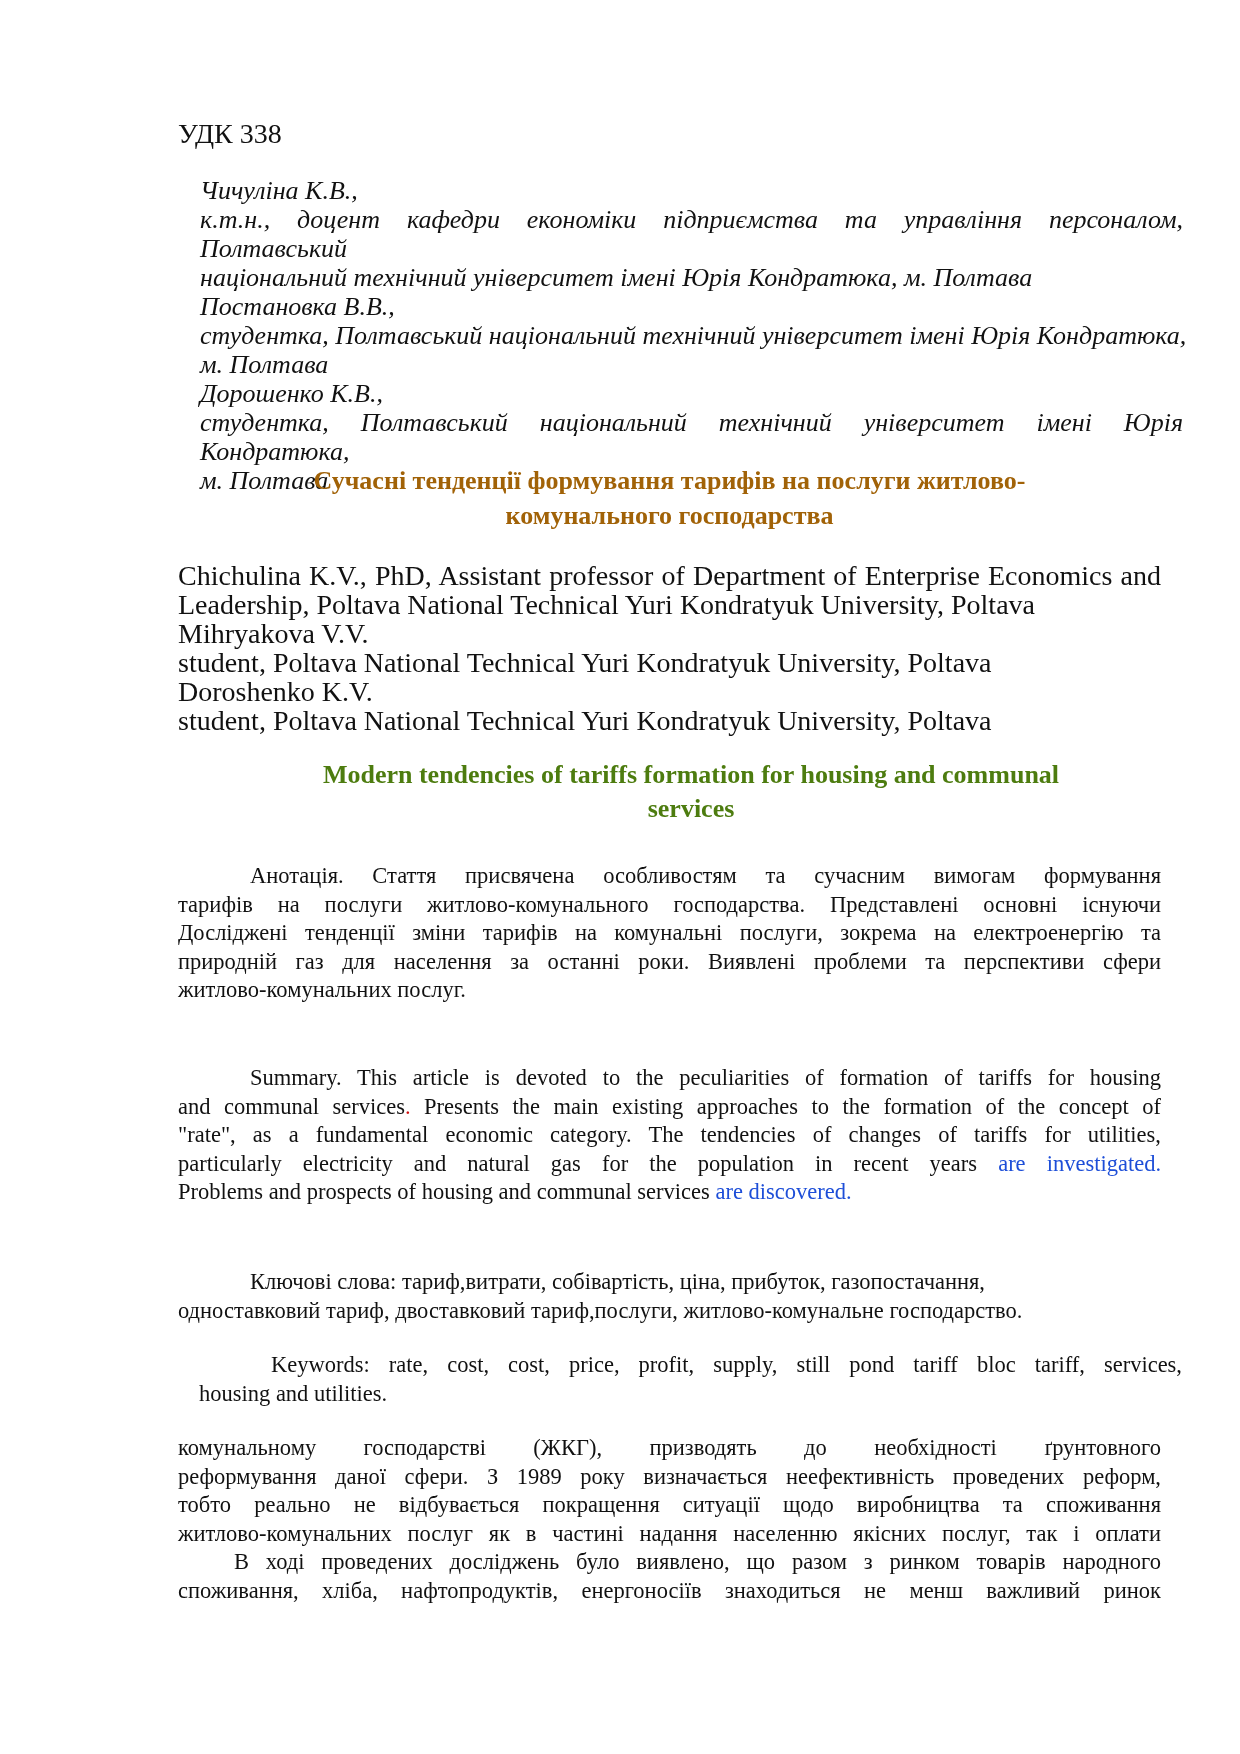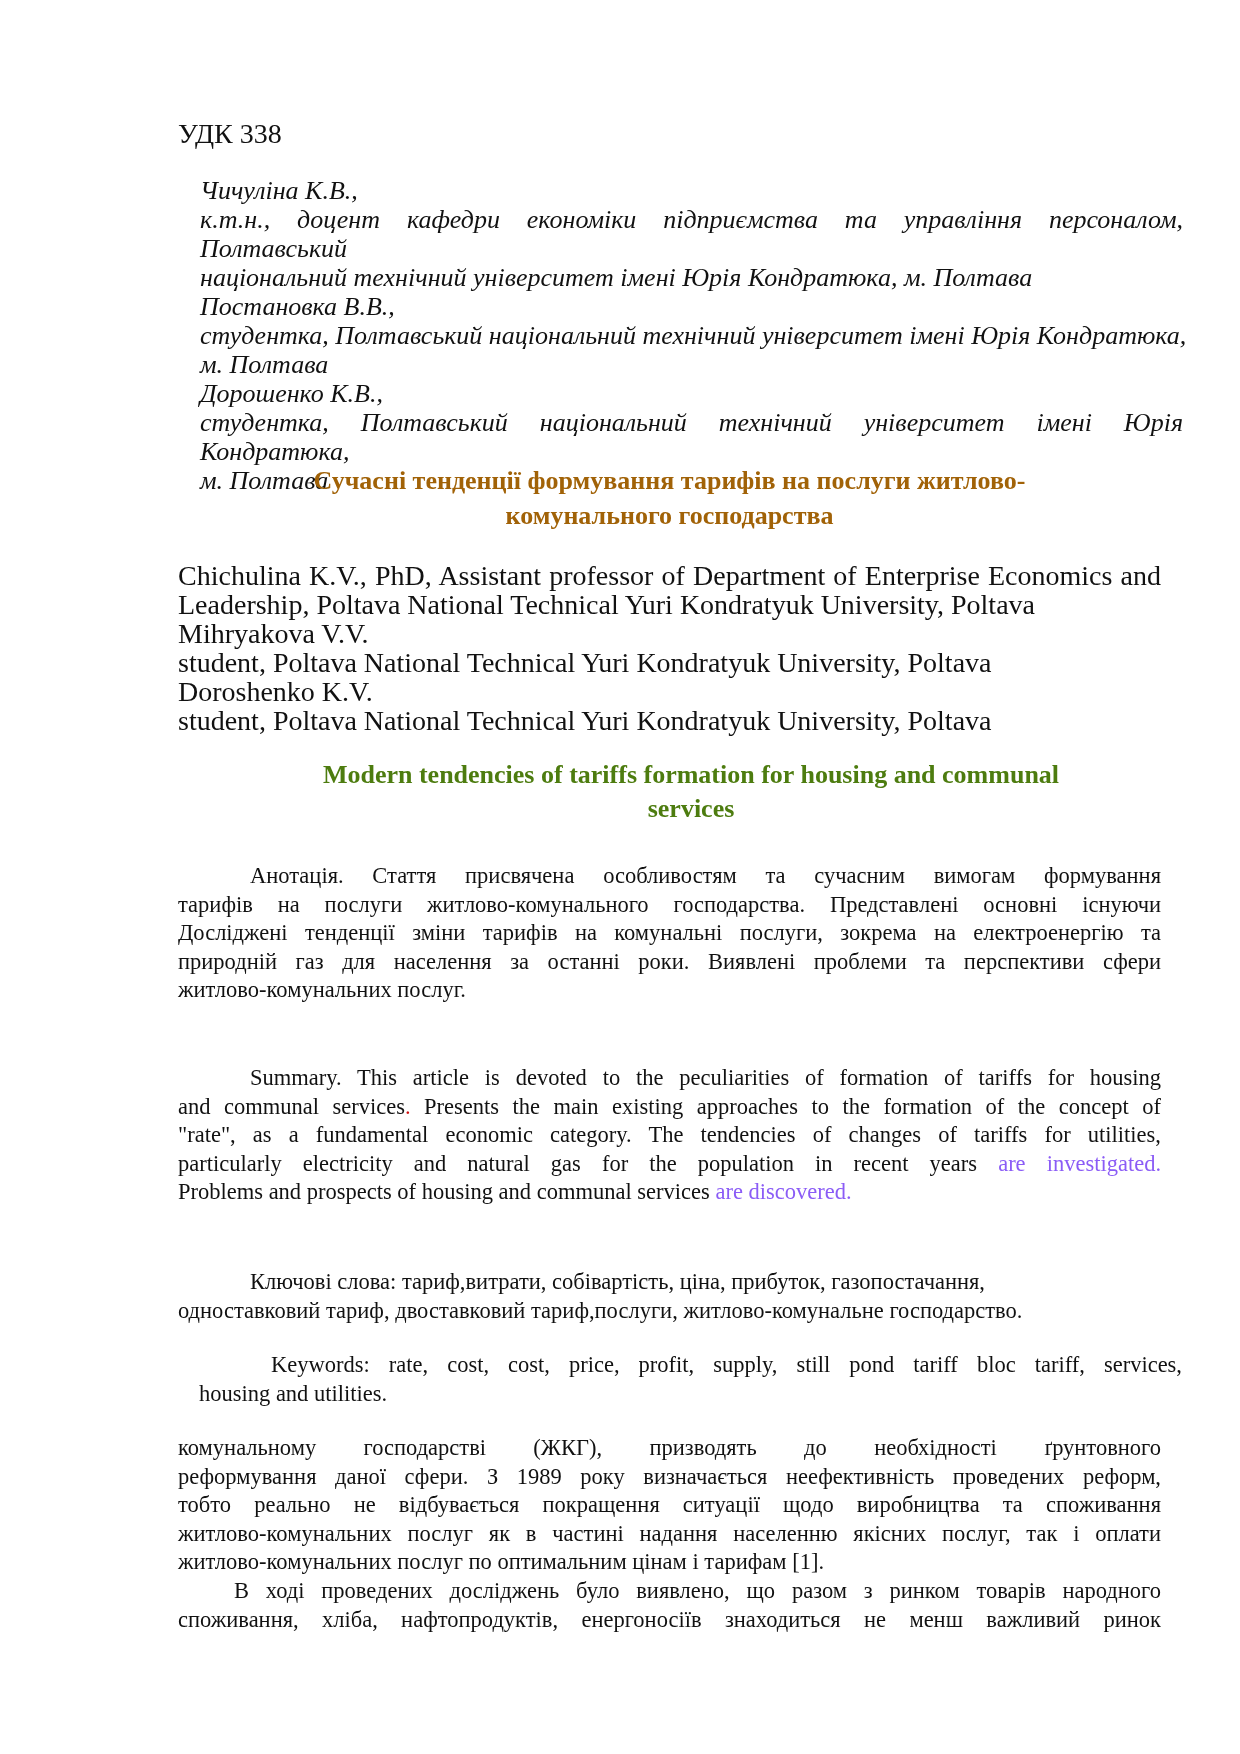--- a/index.html
+++ b/index.html
@@ -84,21 +84,21 @@
     }
     .para .line { display: block; text-align: justify; text-align-last: justify; white-space: nowrap; }
     .para .line.last { text-align-last: left; }
     .para .line.indent { padding-left: 72px; }
     .para .line.indent-s { padding-left: 56px; }
     .abstract-ua { top: 862px; }
     .abstract-en { top: 1064px; }
     .keywords-ua { top: 1268px; }
     .keywords-en { top: 1351px; margin-left: 21px; }
     .problem { top: 1434px; }
-    .gray { color: #8b5cf6; }
+    .gray { color: #1d4ed8; }
     .red { color: #d01010; }
     .bold { font-weight: bold; }
   </style>
 </head>
 <body>
 
 <div class="page">
 
   <div class="udk">УДК 338</div>
 
@@ -157,18 +157,17 @@
   <div class="para keywords-en">
     <span class="line indent">Keywords: rate, cost, cost, price, profit, supply, still pond tariff bloc tariff, services,</span>
     <span class="line last">housing and utilities.</span>
   </div>
 
   <div class="para problem">
     <span class="line">комунальному господарстві (ЖКГ), призводять до необхідності ґрунтовного</span>
     <span class="line">реформування даної сфери. З 1989 року визначається неефективність проведених реформ,</span>
     <span class="line">тобто реально не відбувається покращення ситуації щодо виробництва та споживання</span>
     <span class="line">житлово-комунальних послуг як в частині надання населенню якісних послуг, так і оплати</span>
-    <span class="line last">житлово-комунальних послуг по оптимальним цінам і тарифам [1].</span>
     <span class="line indent-s">В ході проведених досліджень було виявлено, що разом з ринком товарів народного</span>
     <span class="line">споживання, хліба, нафтопродуктів, енергоносіїв знаходиться не менш важливий ринок</span>
   </div>
 
 </div>
 
 </body></html>

